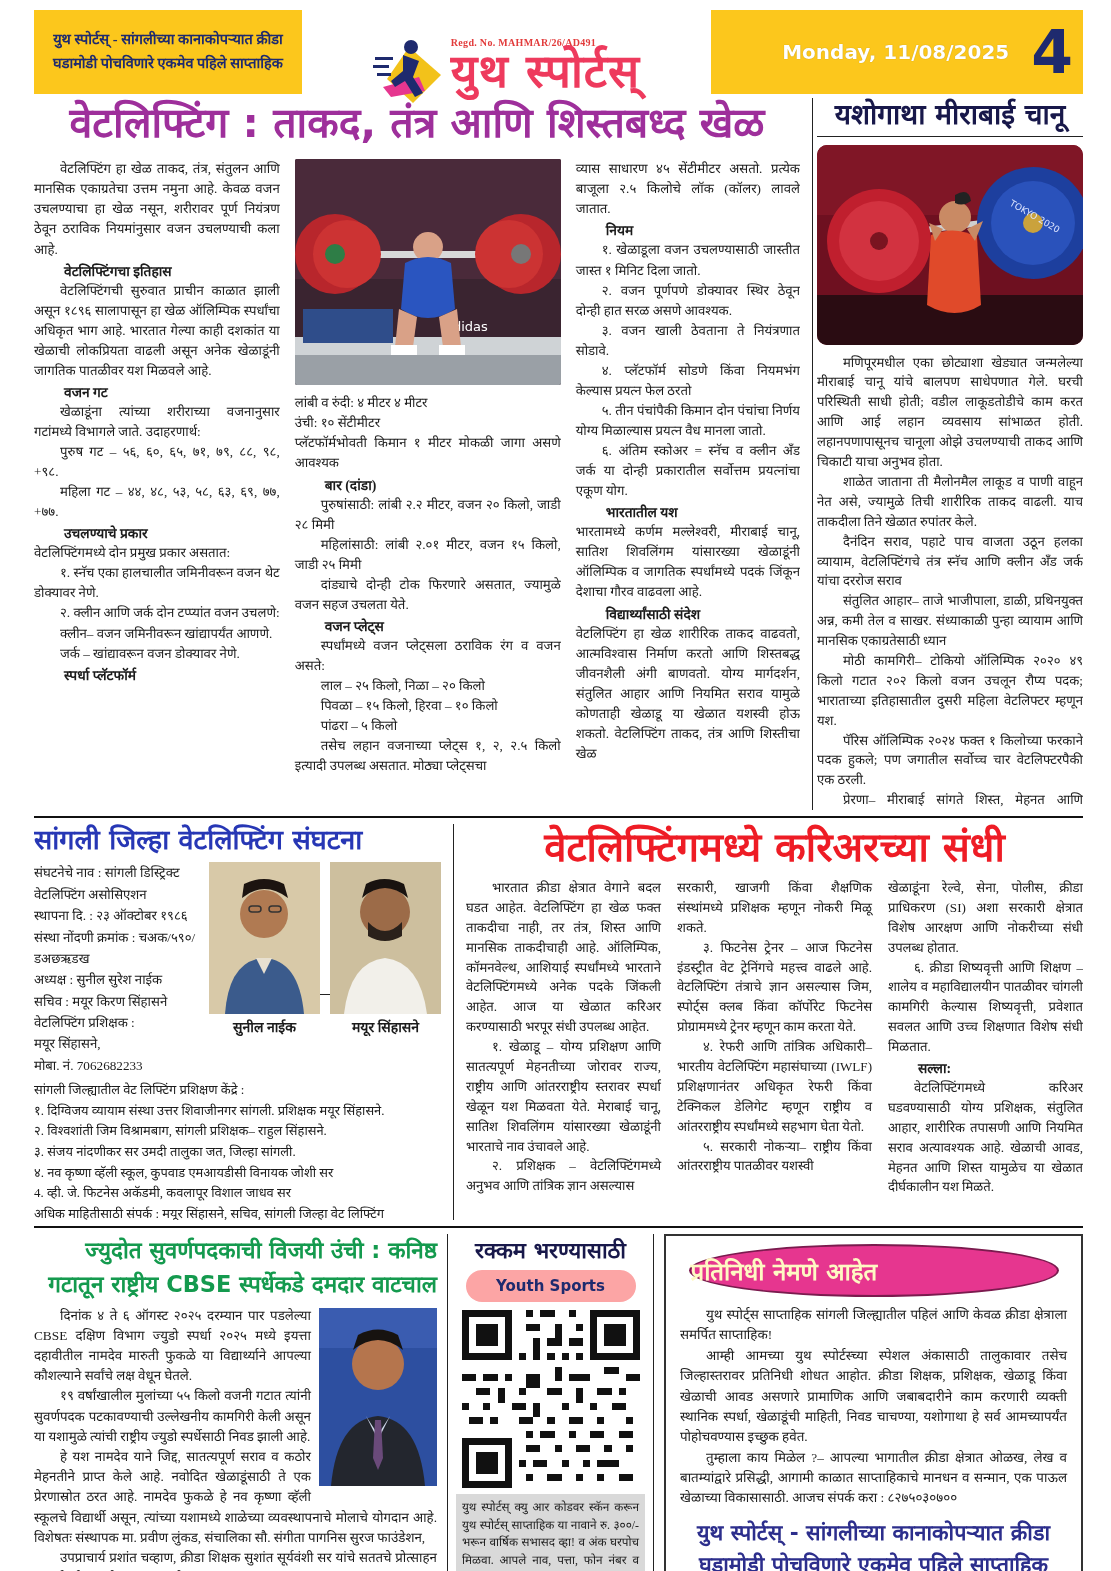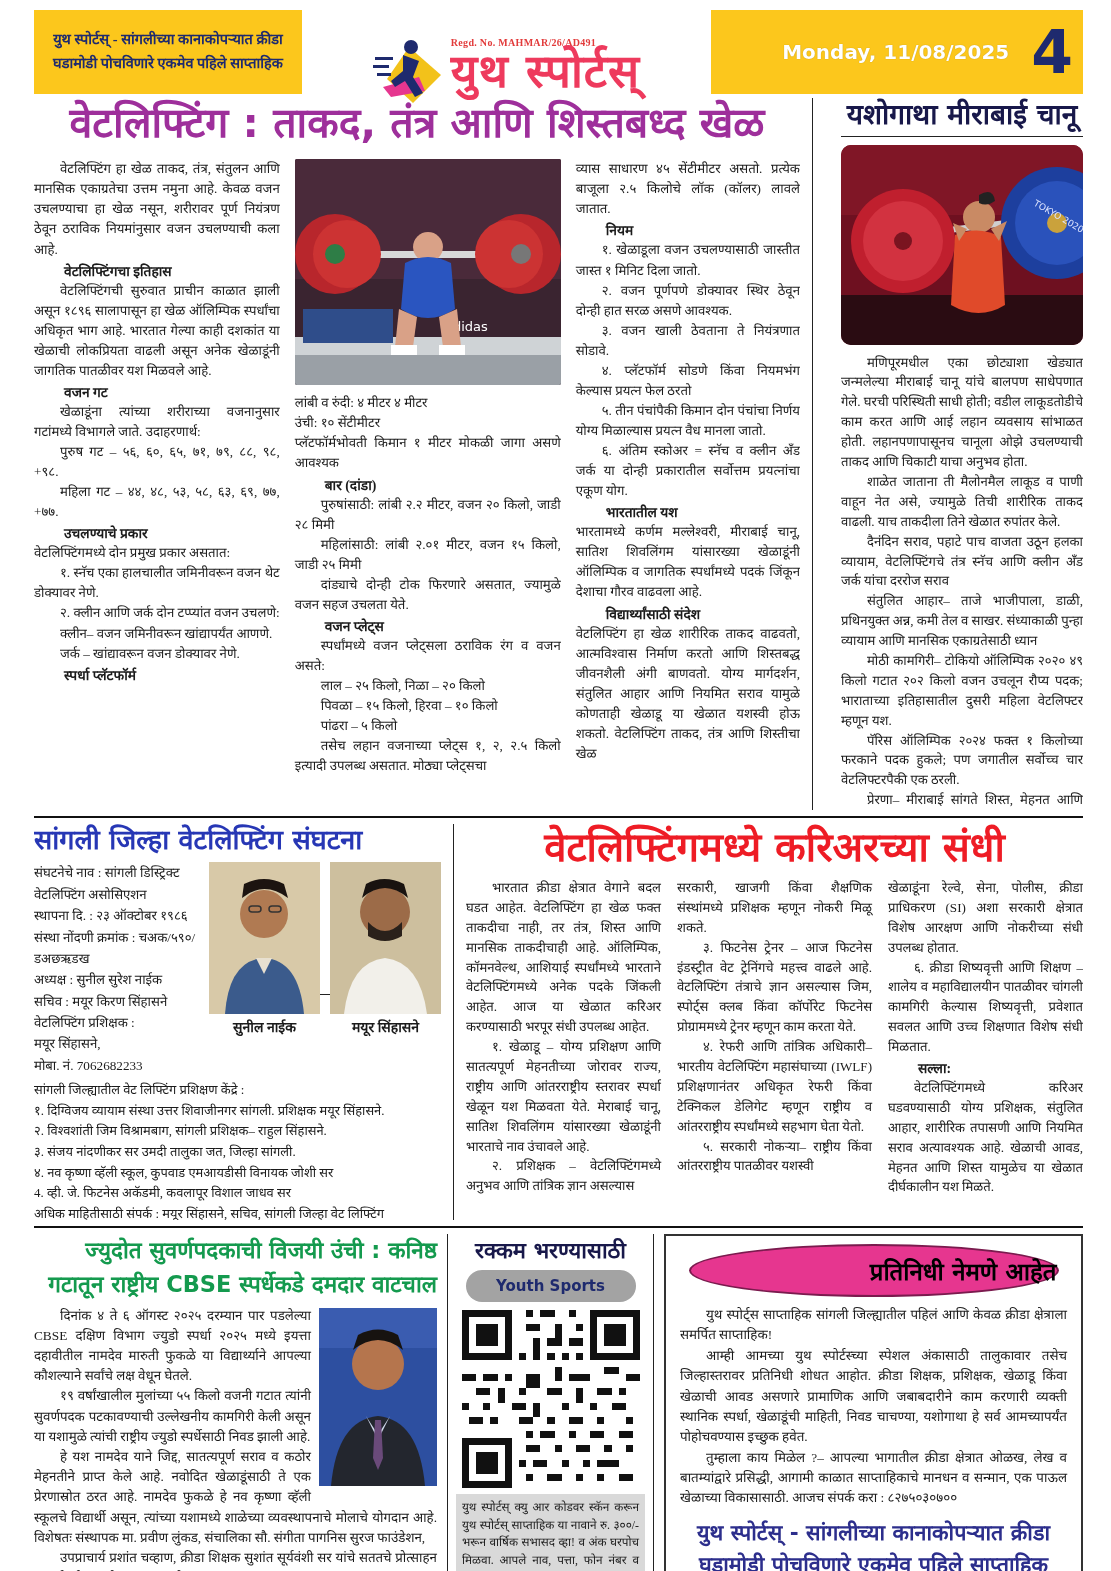--- a/index.html
+++ b/index.html
@@ -23,21 +23,21 @@
   
   .main { display:flex; height:712px; margin-top:4px; }
   .art1 { width:778px; padding-right:12px; }
   .art1-head { color:#9e2f9b; font-weight:800; font-size:41px; line-height:1.25; text-align:center; font-family:"DejaVu Sans",sans-serif; }
   .art1-cols { display:flex; gap:15px; margin-top:10px; height:642px; overflow:hidden; }
   .c1 { width:252px; } .c2 { width:266px; } .c3 { width:230px; }
   .p { font-size:13.2px; line-height:1.52; text-align:justify; text-indent:26px; }
   .pn { font-size:13.2px; line-height:1.52; text-align:justify; }
   .h { font-size:13.8px; font-weight:bold; padding-left:30px; margin:1px 0; }
   .photo-main { width:266px; height:226px; border-radius:2px; overflow:hidden; margin-bottom:8px; }
-  .mira { flex:1; border-left:1.5px solid #222; padding-left:28px; overflow:hidden; }
+  .mira { flex:1; border-left:1.5px solid #222; padding-left:4px; overflow:hidden; }
   .mira-head { color:#18184a; font-weight:800; font-size:28px; text-align:center; line-height:1.2; font-family:"DejaVu Sans",sans-serif; border-bottom:1.5px solid #222; padding-bottom:4px; }
   .photo-mira { width:100%; height:200px; border-radius:10px; overflow:hidden; margin:8px 0 8px 0; }
   .mira .p { font-size:13.1px; }
 
   .hr-rule { border-top:2.5px solid #111; margin:6px 0 6px 0; }
 
   
   .band2 { display:flex; height:396px; }
   .org { width:420px; border-right:1.5px solid #222; padding-right:12px; overflow:hidden; }
   .org-head { color:#2737b5; font-weight:800; font-size:27px; line-height:1.2; font-family:"DejaVu Sans",sans-serif; margin-bottom:6px; }
@@ -55,25 +55,25 @@
   .career .p, .career .pn { font-size:13.1px; }
 
   
   .band3 { display:flex; height:352px; }
   .judo { width:414px; border-right:1.5px solid #222; padding-right:10px; overflow:hidden; }
   .judo-head { color:#149a4e; font-weight:800; font-size:22.5px; line-height:1.5; text-align:right; font-family:"DejaVu Sans",sans-serif; margin-bottom:4px; }
   .judo-photo { float:right; width:118px; height:178px; margin:2px 0 6px 8px; overflow:hidden; }
   .judo .p { font-size:13.3px; }
   .qr-sec { width:206px; padding:0 8px; border-right:1.5px solid #222; overflow:hidden; text-align:center; }
   .qr-head { color:#18184a; font-weight:800; font-size:22px; font-family:"DejaVu Sans",sans-serif; }
-  .qr-pill { background:#a3a3a3; color:#1e2a6e; font-weight:bold; font-size:15px; border:none; border-radius:16px; width:170px; padding:7px 0; margin:6px auto 8px auto; display:block; font-family:"DejaVu Sans",sans-serif; }
+  .qr-pill { background:#fca5a5; color:#1e2a6e; font-weight:bold; font-size:15px; border:none; border-radius:16px; width:170px; padding:7px 0; margin:6px auto 8px auto; display:block; font-family:"DejaVu Sans",sans-serif; }
   .qr-box { width:178px; height:178px; margin:0 auto; }
   .qr-note { background:#d9d9d9; font-size:11.8px; line-height:1.5; text-align:justify; padding:5px 6px; margin-top:6px; }
   .reps { flex:1; margin-left:10px; border:2px solid #333; padding:8px 14px; overflow:hidden; }
-  .reps-title { background:#e6368f; border:2px solid #7a1b4e; color:#000000; font-weight:800; font-size:24px; font-family:"DejaVu Sans",sans-serif; width:370px; margin:0 auto 8px auto; text-align:right; padding:8px 0; border-radius:50%; }
+  .reps-title { background:#e6368f; border:2px solid #7a1b4e; color:#fef9c3; font-weight:800; font-size:24px; font-family:"DejaVu Sans",sans-serif; width:370px; margin:0 auto 8px auto; text-align:left; padding:8px 0; border-radius:50%; }
   .reps .p { font-size:13.4px; }
   .reps-footer { color:#2c2e8c; font-weight:800; font-size:21.5px; line-height:1.5; text-align:center; margin-top:8px; font-family:"DejaVu Sans",sans-serif; }
 </style>
 </head>
 <body>
 
 <div class="page">
 
   <div class="hdr">
     <div class="hdr-tag">

